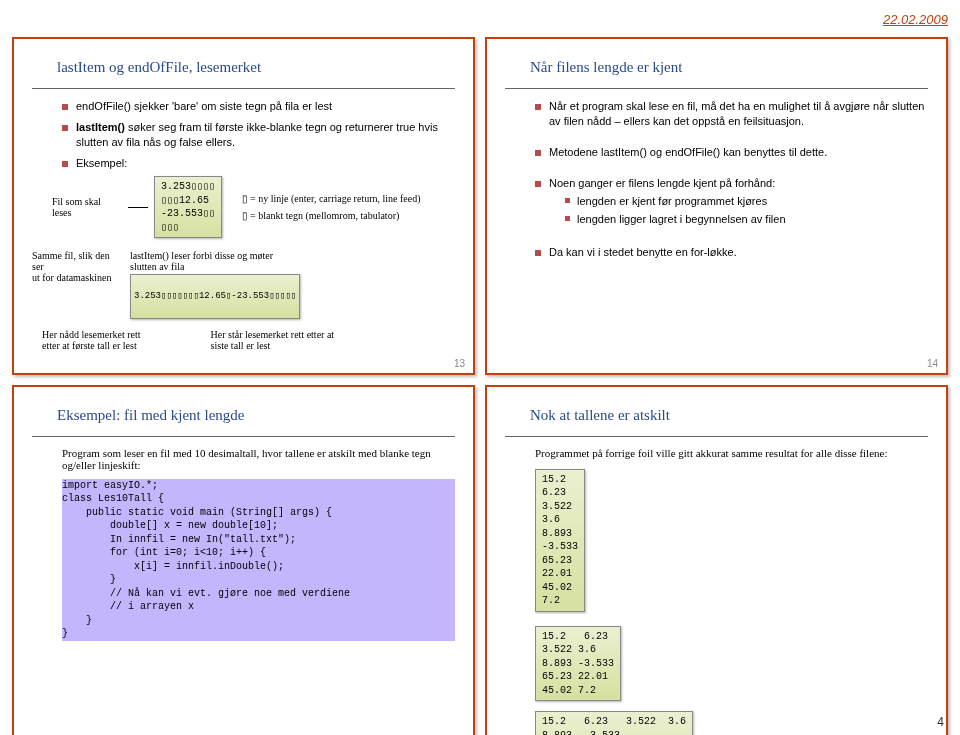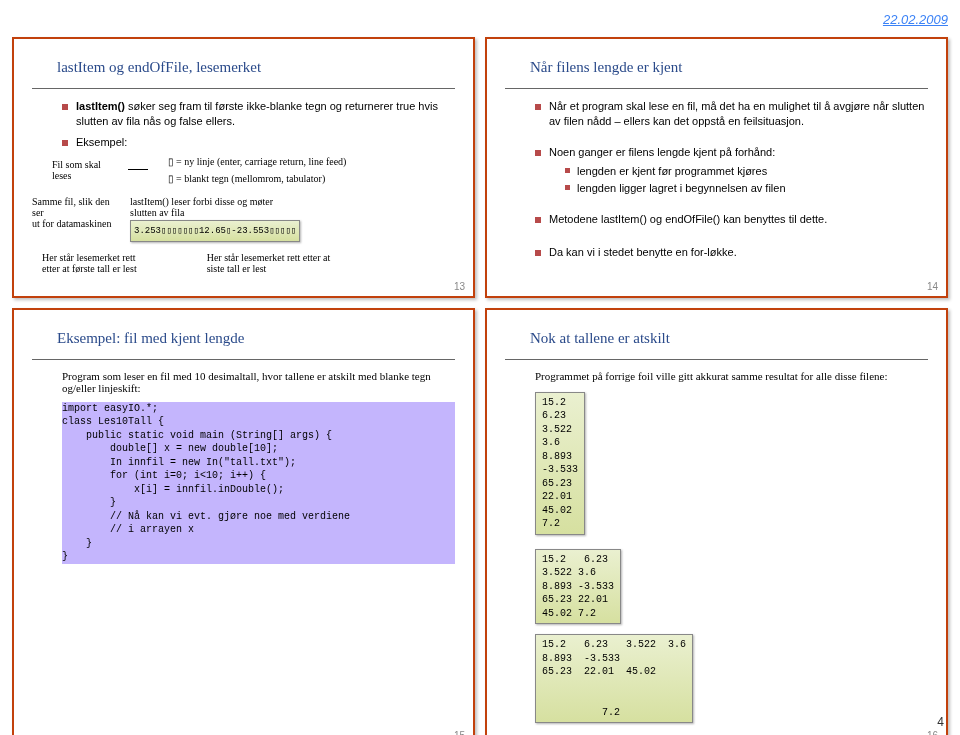--- a/index.html
+++ b/index.html
@@ -9,21 +9,21 @@
     width: 960px;
     font-family: Arial, Helvetica, sans-serif;
     color: #000;
     font-size: 11px;
     background: #fff;
   }
   .date-header {
     text-align: right;
     font-style: italic;
     font-size: 13px;
-    color: #3b82f6;
+    color: #c2410c;
     margin-bottom: 10px;
     text-decoration: underline;
   }
   .grid {
     display: grid;
     grid-template-columns: 1fr 1fr;
     gap: 10px;
   }
   .slide {
     border: 2px solid #c2410c;
@@ -95,68 +95,73 @@
 <body>
 
 <div class="date-header">22.02.2009</div>
 
 <div class="grid">
 
   <div class="slide">
     <div class="slide-title">lastItem og endOfFile, lesemerket</div>
     <div class="hr"></div>
     <ul class="bullet">
+      <li><span>endOfFile() sjekker 'bare' om siste tegn på fila er lest</span></li>
       <li>
         <b>lastItem()</b><span> søker seg fram til første ikke-blanke tegn og returnerer true hvis slutten av fila nås og false ellers.</span>
       </li>
       <li><span>Eksempel:</span></li>
     </ul>
 
     <div class="diagram-row">
       <div class="callout" style="width:70px">Fil som skal leses</div>
       <div style="width:20px; border-top:1px solid #000;"></div>
+      <div class="filebox">3.253▯▯▯▯
+▯▯▯12.65
+-23.553▯▯
+▯▯▯</div>
       <div style="margin-left:14px">
         <div class="callout">▯ = ny linje (enter, carriage return, line feed)</div>
         <div class="callout" style="margin-top:6px">▯ = blankt tegn (mellomrom, tabulator)</div>
       </div>
     </div>
 
     <div style="display:flex; align-items:flex-start; gap:8px; margin:12px 0 0 0;">
       <div class="callout" style="width:90px; white-space:pre-line">Samme fil, slik den ser
 ut for datamaskinen</div>
       <div style="flex:1">
         <div class="callout" style="white-space:pre-line; margin-bottom:2px">lastItem() leser forbi disse og møter
 slutten av fila</div>
-        <div class="filebox" style="padding:4px 3px; font-size:9px">3.253▯▯▯▯▯▯▯12.65▯-23.553▯▯▯▯▯</div>
+        <div class="filebox" style="padding:15px 3px; font-size:9px">3.253▯▯▯▯▯▯▯12.65▯-23.553▯▯▯▯▯</div>
       </div>
     </div>
 
     <div style="display:flex; gap:40px; margin:10px 0 0 10px;">
-      <div class="callout" style="white-space:pre-line">Her står lesemerket rett
+      <div class="callout" style="white-space:pre-line">Her nådd lesemerket rett
 etter at første tall er lest</div>
       <div class="callout" style="white-space:pre-line; margin-left:30px">Her står lesemerket rett etter at
 siste tall er lest</div>
     </div>
 
     <div class="pagenum">13</div>
   </div>
 
   <div class="slide">
     <div class="slide-title">Når filens lengde er kjent</div>
     <div class="hr"></div>
     <ul class="bullet">
       <li><span>Når et program skal lese en fil, må det ha en mulighet til å avgjøre når slutten av filen nådd – ellers kan det oppstå en feilsituasjon.</span></li>
+      <li style="margin-top:16px"><span>Metodene lastItem() og endOfFile() kan benyttes til dette.</span></li>
       <li style="margin-top:16px">
         <span>Noen ganger er filens lengde kjent på forhånd:</span>
         <ul class="sub">
           <li><span>lengden er kjent før programmet kjøres</span></li>
           <li><span>lengden ligger lagret i begynnelsen av filen</span></li>
         </ul>
       </li>
-      <li style="margin-top:16px"><span>Metodene lastItem() og endOfFile() kan benyttes til dette.</span></li>
       <li style="margin-top:18px"><span>Da kan vi i stedet benytte en for-løkke.</span></li>
     </ul>
     <div class="pagenum">14</div>
   </div>
 
   <div class="slide">
     <div class="slide-title">Eksempel: fil med kjent lengde</div>
     <div class="hr"></div>
     <div class="serif" style="margin:0 0 8px 30px">Program som leser en fil med 10 desimaltall, hvor tallene er atskilt med blanke tegn og/eller linjeskift:</div>
     <div class="codebox">import easyIO.*;

